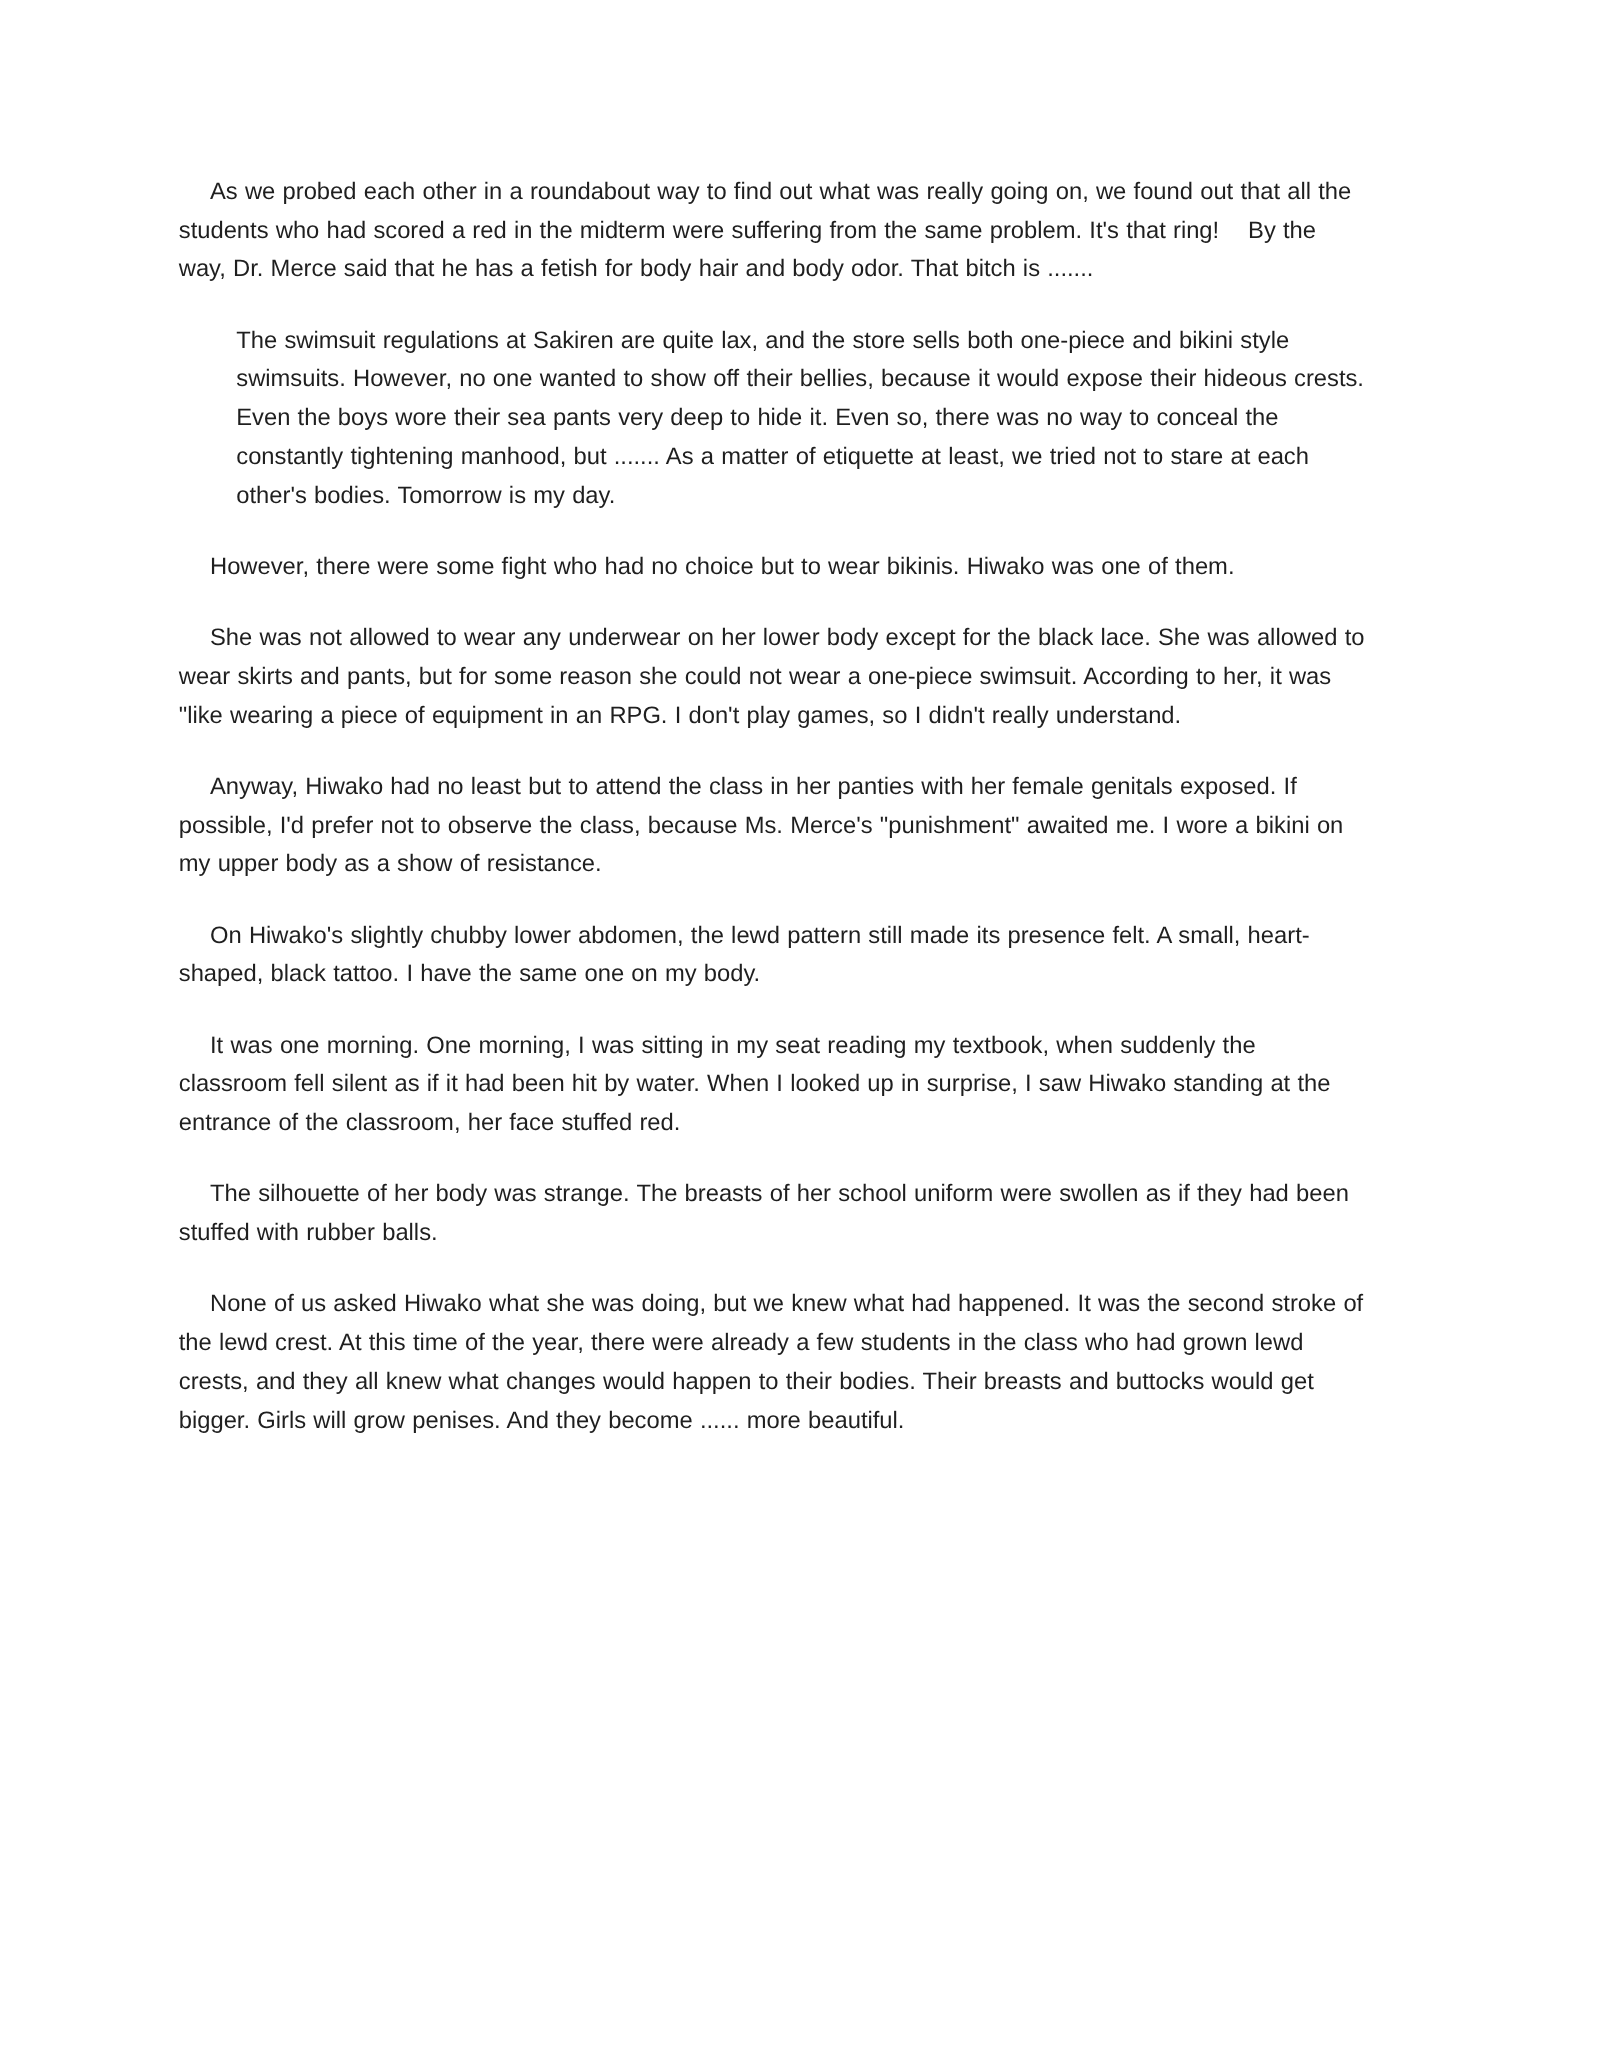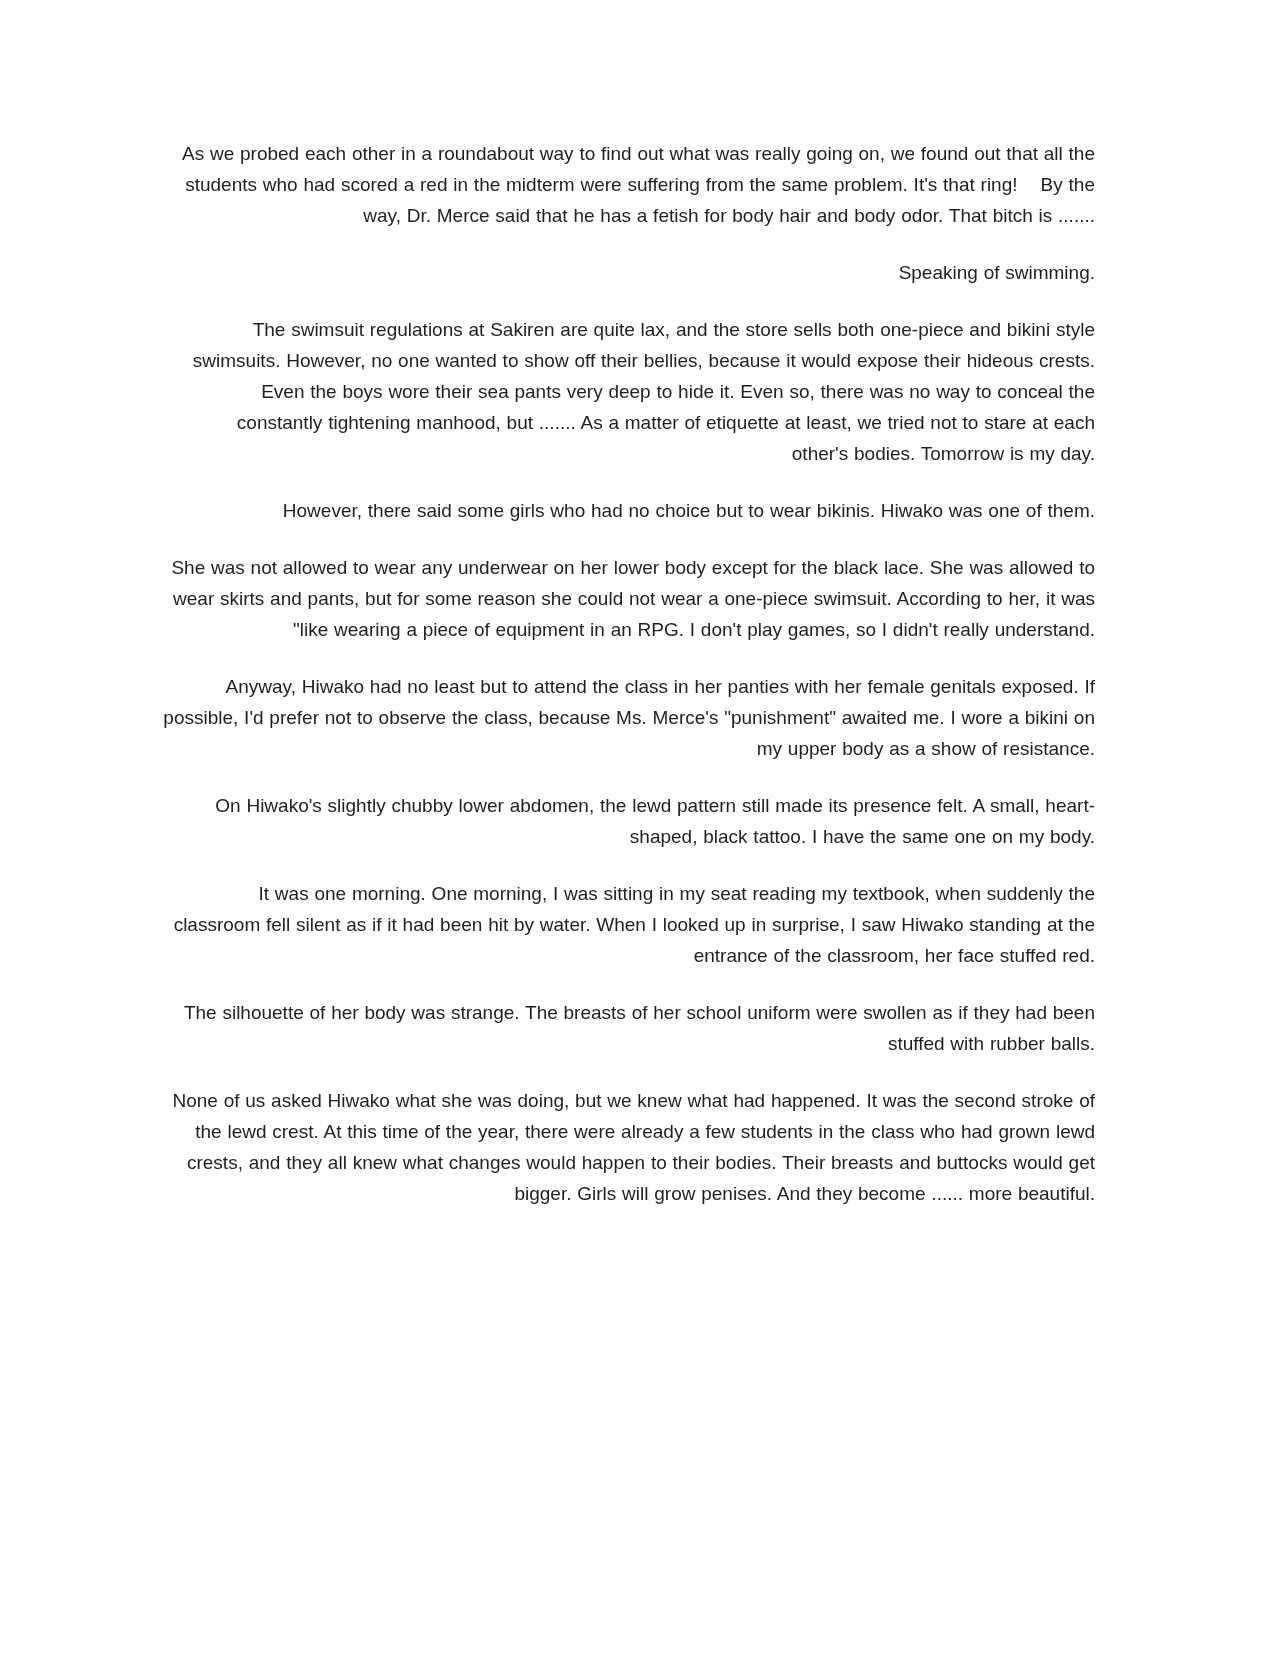--- a/index.html
+++ b/index.html
@@ -12,43 +12,41 @@
     height: 1656px;
     font-family: "Liberation Sans", "DejaVu Sans", sans-serif;
     overflow: hidden;
   }
   .page {
     box-sizing: border-box;
     width: 1280px;
     height: 1656px;
     padding: 138px 185px 0 143px;
     background: #ffffff;
-    text-align: right;
   }
   p.para {
     margin: 0 0 26px 0;
     font-size: 19px;
     line-height: 31px;
     color: #1f1f1f;
     white-space: pre-wrap;
     text-indent: 25px;
     word-spacing: 0.5px;
   }
   p.para.no-indent {
     text-indent: 0;
     margin-left: 46px;
   }
 </style>
 </head>
 <body>
 
 <div class="page">
     <p class="para">As we probed each other in a roundabout way to find out what was really going on, we found out that all the students who had scored a red in the midterm were suffering from the same problem. It's that ring!    By the way, Dr. Merce said that he has a fetish for body hair and body odor. That bitch is .......</p>
-    <p class="para">Speaking of swimming.</p>
     <p class="para no-indent">The swimsuit regulations at Sakiren are quite lax, and the store sells both one-piece and bikini style swimsuits. However, no one wanted to show off their bellies, because it would expose their hideous crests. Even the boys wore their sea pants very deep to hide it. Even so, there was no way to conceal the constantly tightening manhood, but ....... As a matter of etiquette at least, we tried not to stare at each other's bodies. Tomorrow is my day.</p>
-    <p class="para">However, there said some girls who had no choice but to wear bikinis. Hiwako was one of them.</p>
+    <p class="para">However, there were some fight who had no choice but to wear bikinis. Hiwako was one of them.</p>
     <p class="para">She was not allowed to wear any underwear on her lower body except for the black lace. She was allowed to wear skirts and pants, but for some reason she could not wear a one-piece swimsuit. According to her, it was "like wearing a piece of equipment in an RPG. I don't play games, so I didn't really understand.</p>
     <p class="para">Anyway, Hiwako had no least but to attend the class in her panties with her female genitals exposed. If possible, I'd prefer not to observe the class, because Ms. Merce's "punishment" awaited me. I wore a bikini on my upper body as a show of resistance.</p>
     <p class="para">On Hiwako's slightly chubby lower abdomen, the lewd pattern still made its presence felt. A small, heart-shaped, black tattoo. I have the same one on my body.</p>
     <p class="para">It was one morning. One morning, I was sitting in my seat reading my textbook, when suddenly the classroom fell silent as if it had been hit by water. When I looked up in surprise, I saw Hiwako standing at the entrance of the classroom, her face stuffed red.</p>
     <p class="para">The silhouette of her body was strange. The breasts of her school uniform were swollen as if they had been stuffed with rubber balls.</p>
     <p class="para">None of us asked Hiwako what she was doing, but we knew what had happened. It was the second stroke of the lewd crest. At this time of the year, there were already a few students in the class who had grown lewd crests, and they all knew what changes would happen to their bodies. Their breasts and buttocks would get bigger. Girls will grow penises. And they become ...... more beautiful.</p>
   </div>
 
 </body></html>

